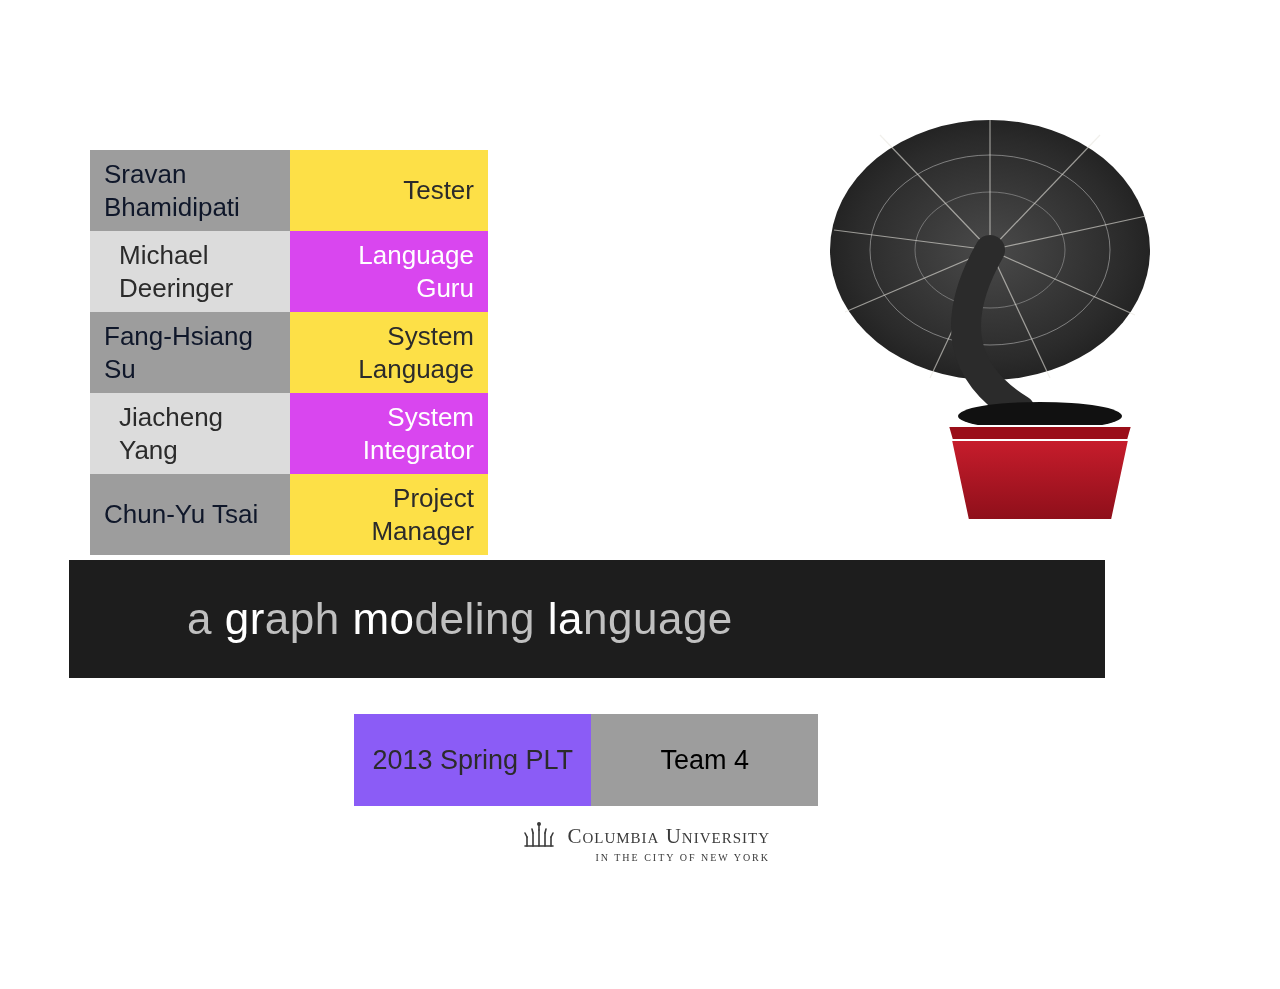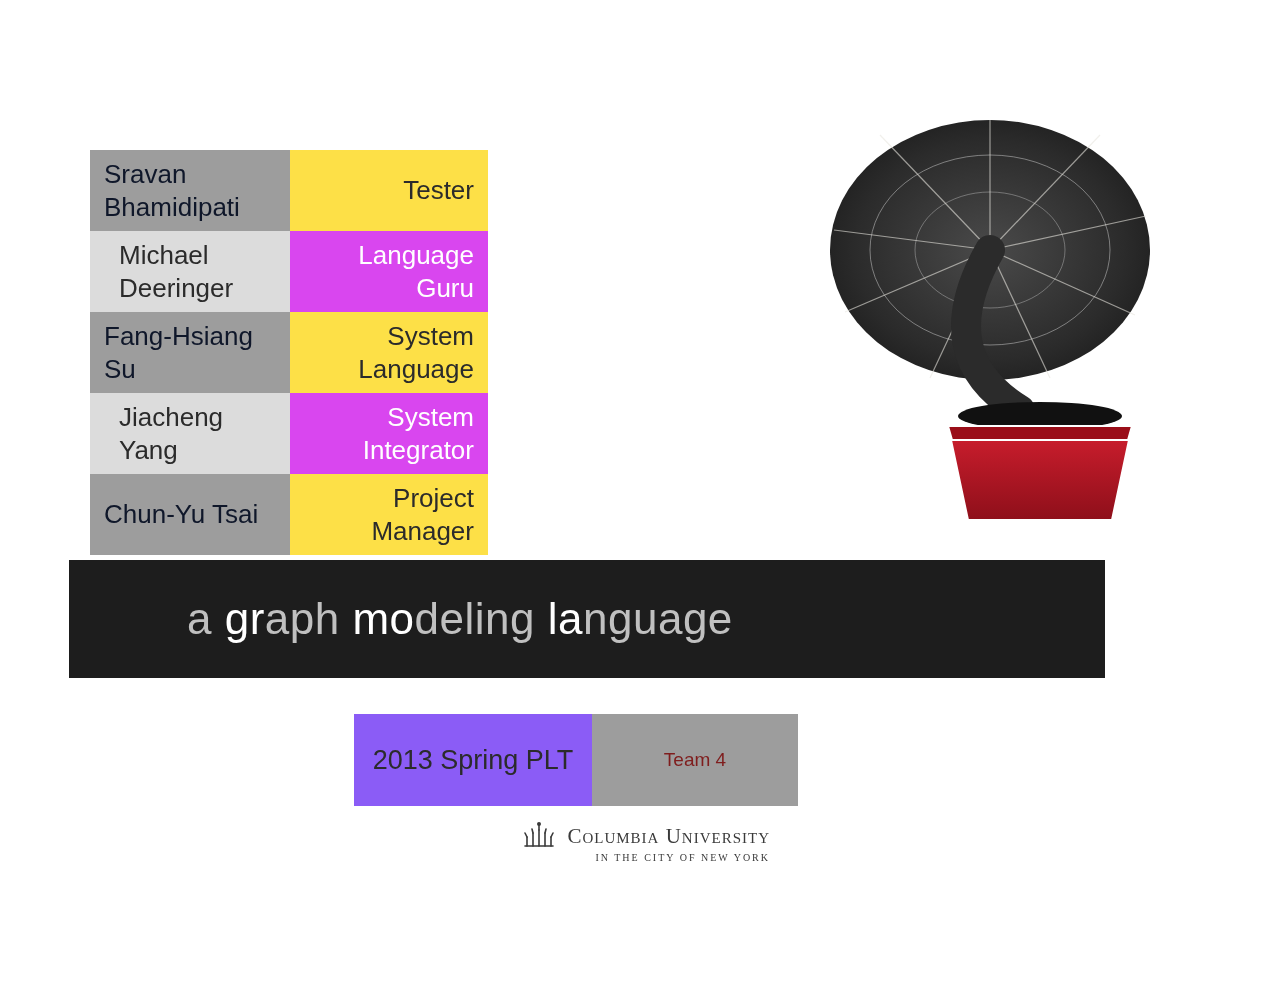--- a/index.html
+++ b/index.html
@@ -93,27 +93,27 @@
   .course-left {
     width: 238px;
     background: #8b5cf6;
     color: #2b2b2b;
     display: flex;
     align-items: center;
     justify-content: center;
     font-size: 27px;
   }
   .course-right {
-    width: 206px;
+    width: 227px;
     background: #9d9d9d;
-    color: #7f1d1d;
+    color: #000000;
     display: flex;
     align-items: center;
     justify-content: center;
-    font-size: 19px;
+    font-size: 27px;
   }
 
   .columbia-wrap {
     position: absolute;
     left: 470px;
     top: 822px;
     width: 300px;
     text-align: right;
     color: #3a3a3a;
   }

